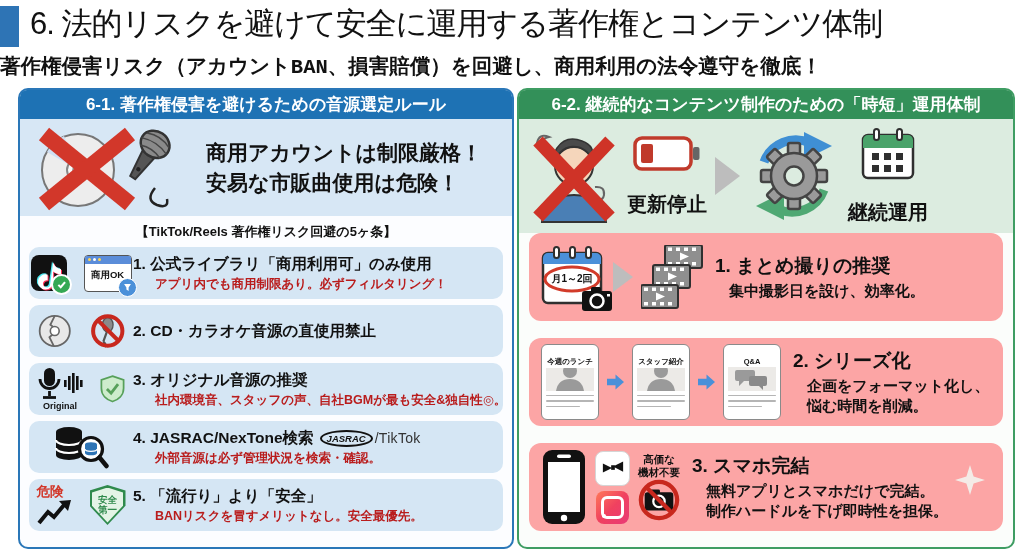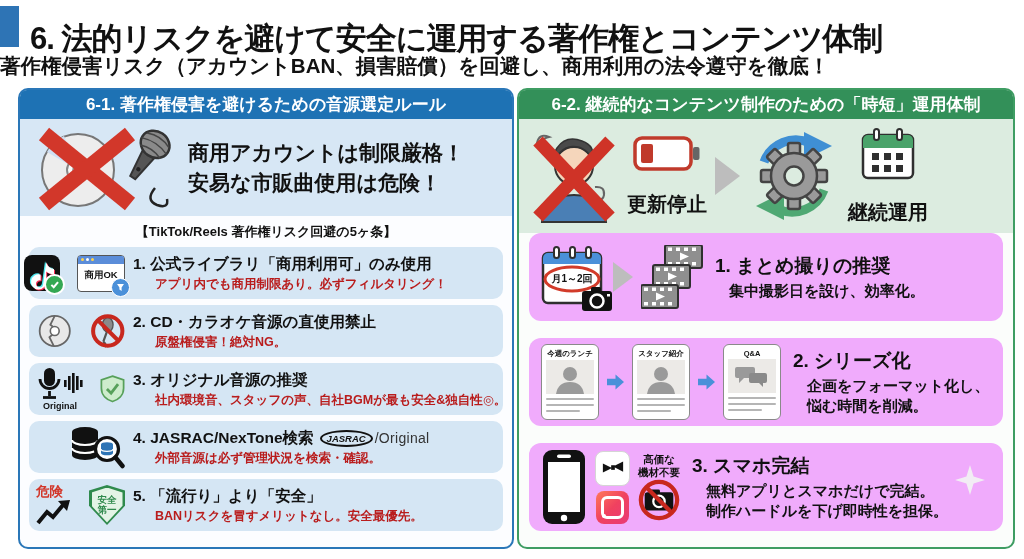--- a/index.html
+++ b/index.html
@@ -1,37 +1,37 @@
 <!DOCTYPE html>
 <html><head>
 <meta charset="utf-8">
 <style>
   html,body{margin:0;padding:0;background:#fff;}
   .stage{position:relative;width:1024px;height:559px;background:#fff;overflow:hidden;
          font-family:"Liberation Sans","DejaVu Sans",sans-serif;color:#111;}
   
   .accent-bar{position:absolute;left:0;top:6px;width:19px;height:41px;background:#2e74b5;}
-  .page-title{position:absolute;left:30px;top:18px;font-size:31px;font-weight:700;letter-spacing:-1px;white-space:nowrap;}
-  .page-subtitle{position:absolute;left:0;top:52px;width:813px;text-align:center;font-size:20.5px;font-weight:900;white-space:nowrap;}
+  .page-title{position:absolute;left:30px;top:3px;font-size:31px;font-weight:400;letter-spacing:-1px;white-space:nowrap;}
+  .page-subtitle{position:absolute;left:0;top:52px;width:813px;text-align:center;font-size:20.5px;font-weight:900;white-space:nowrap;font-family:Liberation Mono, monospace;}
   
   .panel{position:absolute;top:88px;height:461px;background:#fcfdff;border-radius:10px;box-sizing:border-box;}
   .panel.left{left:18px;width:496px;border:2.5px solid #2a77b8;}
   .panel.right{left:517px;width:498px;border:2.5px solid #3f9d63;background:#fbfdfb;}
   .panel-header{height:29px;display:flex;align-items:center;justify-content:center;
     border-radius:7px 7px 0 0;color:#fff;font-size:17px;font-weight:900;white-space:nowrap;}
   .panel.left .panel-header{background:#1e72b4;}
   .panel.right .panel-header{background:#339059;}
   
-  .hero-l{height:97px;background:#d7e7f5;display:flex;align-items:center;padding:0 6px 0 14px;gap:2px;}
+  .hero-l{height:97px;background:#d7e7f5;display:flex;align-items:center;padding:0 6px 0 14px;gap:20px;}
   .hero-l-text{font-size:21px;font-weight:900;line-height:1.42;white-space:pre-line;}
   .list-heading{text-align:center;font-size:13px;font-weight:900;margin:7px 0 6px;white-space:nowrap;}
   
   .lrow{height:52px;margin:0 9px 6px;background:#d5e6f4;border-radius:10px;
         display:flex;align-items:center;padding:0 4px 0 8px;box-sizing:border-box;gap:8px;}
-  .lrow .icons{display:flex;align-items:center;gap:17px;width:88px;flex:0 0 88px;justify-content:flex-end;position:relative;}
+  .lrow .icons{display:flex;align-items:center;gap:17px;width:88px;flex:0 0 88px;justify-content:center;position:relative;}
   .lrow .txt{flex:1;min-width:0;}
   .lrow .t{font-size:15.5px;font-weight:900;white-space:nowrap;display:flex;align-items:center;gap:6px;}
   .lrow .s{font-size:12.5px;font-weight:900;color:#b91c1c;margin:1px 0 0 22px;white-space:nowrap;}
   
   .tiktok{position:relative;width:36px;height:36px;background:#111;border-radius:8px;flex:0 0 36px;}
   .badge{position:absolute;border-radius:50%;display:flex;align-items:center;justify-content:center;}
   .badge.grn{right:-5px;bottom:-4px;width:17px;height:17px;background:#34a853;border:2px solid #fff;}
   .browser{position:relative;width:46px;height:35px;background:#fff;border:1.6px solid #555;border-radius:4px;flex:0 0 46px;}
   .browser .bar{height:8px;background:#5b8dd9;border-radius:2px 2px 0 0;display:flex;align-items:center;gap:2px;padding-left:3px;}
   .browser .bar i{width:3px;height:3px;border-radius:50%;background:#ffd34d;display:block;}
@@ -52,33 +52,33 @@
     clip-path:polygon(50% 0,100% 14%,100% 52%,50% 100%,0 52%,0 14%);
     display:flex;align-items:center;justify-content:center;}
   .shield-i span{font-size:9.5px;font-weight:900;color:#2f8a4c;line-height:1.1;white-space:pre-line;text-align:center;}
   
   .hero-r{height:114px;background:#dcece0;display:flex;align-items:center;padding:0 8px 0 12px;gap:8px;}
   .hr-label{font-size:20px;font-weight:900;white-space:nowrap;}
   .tri{width:0;height:0;border-top:19px solid transparent;border-bottom:19px solid transparent;border-left:25px solid #bdbdbd;}
   .tri.small{border-top:15px solid transparent;border-bottom:15px solid transparent;border-left:20px solid #bdbdbd;}
   .col{display:flex;flex-direction:column;align-items:center;gap:18px;}
   
-  .rrow{height:88px;margin:0 10px 17px;background:#f0abfc;border-radius:12px;
+  .rrow{height:88px;margin:0 10px 17px;background:#fca5a5;border-radius:12px;
         display:flex;align-items:center;padding:0 6px 0 12px;box-sizing:border-box;gap:8px;}
   .rrow:first-of-type{margin-top:13px;}
   .rrow .txt{flex:1;min-width:0;padding-left:4px;}
   .rrow .t{font-size:19px;font-weight:900;white-space:nowrap;}
   .rrow .s{font-size:15px;font-weight:900;margin:2px 0 0 14px;white-space:pre-line;line-height:1.35;}
   
   .cal1{position:relative;width:64px;height:62px;flex:0 0 64px;}
   .cal1 .clabel{position:absolute;left:0;top:26px;width:62px;text-align:center;font-size:10px;font-weight:900;}
   .cam{position:absolute;right:-8px;bottom:-4px;}
   
   .card{width:58px;height:76px;background:#fff;border:1.5px solid #8a8a8a;border-radius:6px;
-        box-sizing:border-box;padding:4px 4px;display:flex;flex-direction:column;}
+        box-sizing:border-box;padding:12px 4px;display:flex;flex-direction:column;}
   .card .clbl{font-size:7.5px;font-weight:900;text-align:center;white-space:nowrap;}
   .card .pic{height:34px;background:#eceae7;margin-top:1px;display:flex;align-items:flex-end;justify-content:center;overflow:hidden;}
   .card .ln{height:2px;background:#b5b5b5;border-radius:1px;margin-top:4px;}
   .card .ln:nth-of-type(2){width:92%;}
   
   .app{width:33px;height:33px;border-radius:8px;display:flex;align-items:center;justify-content:center;}
   .app.capcut{background:#fff;border:1px solid #d5d5d5;}
   .app.inshot{background:linear-gradient(135deg,#ff7a59,#f0415f,#e93a77);position:relative;}
   .inshot-ring{width:17px;height:17px;border:3px solid #fff;border-radius:6px;}
   .inshot-dot{position:absolute;left:6px;bottom:6px;width:4px;height:4px;border-radius:50%;background:#fff;}
@@ -163,21 +163,20 @@
         </svg>
         <svg width="40" height="40" viewBox="0 0 40 40">
           <ellipse cx="20" cy="13" rx="6" ry="8" fill="#8a8a8a" stroke="#555" stroke-width="1.5"></ellipse>
           <path d="M19 21 l-4 11 M15 32 q4 4 2 6" stroke="#555" stroke-width="2.5" fill="none"></path>
           <circle cx="20" cy="20" r="16.5" stroke="#c8281e" stroke-width="4.5" fill="none"></circle>
           <line x1="9" y1="8" x2="32" y2="31" stroke="#c8281e" stroke-width="4.5"></line>
         </svg>
       </div>
       <div class="txt">
         <div class="t">2. CD・カラオケ音源の直使用禁止</div>
-        <div class="s">原盤権侵害！絶対NG。</div>
       </div>
     </div>
 
     <div class="lrow">
       <div class="icons">
         <div class="col" style="gap:0;">
           <svg width="46" height="34" viewBox="0 0 46 34">
             <rect x="7" y="1" width="11" height="18" rx="5.5" fill="#111"></rect>
             <path d="M3 12 a9.5 9.5 0 0 0 19 0" stroke="#111" stroke-width="2.8" fill="none"></path>
             <line x1="12.5" y1="24" x2="12.5" y2="29" stroke="#111" stroke-width="2.8"></line>
@@ -214,21 +213,21 @@
           <path d="M32 20.5 v8.5 a6 2.3 0 0 0 12 0 v-8.5" fill="#2e74b5"></path>
           <path d="M32 25 a6 2.3 0 0 0 12 0" stroke="#fff" stroke-width="1.2" fill="none"></path>
           <line x1="46.5" y1="33.5" x2="53.5" y2="42" stroke="#111" stroke-width="4.5" stroke-linecap="round"></line>
         </svg>
       </div>
       <div class="txt">
         <div class="t">
           <span>4. JASRAC/NexTone検索</span>
           <span class="jasrac">
             <span class="oval">JASRAC</span>
-            <span class="nx">/Original</span>
+            <span class="nx">/TikTok</span>
           </span>
         </div>
         <div class="s">外部音源は必ず管理状況を検索・確認。</div>
       </div>
     </div>
 
     <div class="lrow">
       <div class="icons">
         <div class="col" style="gap:0;align-items:flex-start;">
           <span class="danger-word">危険</span>

